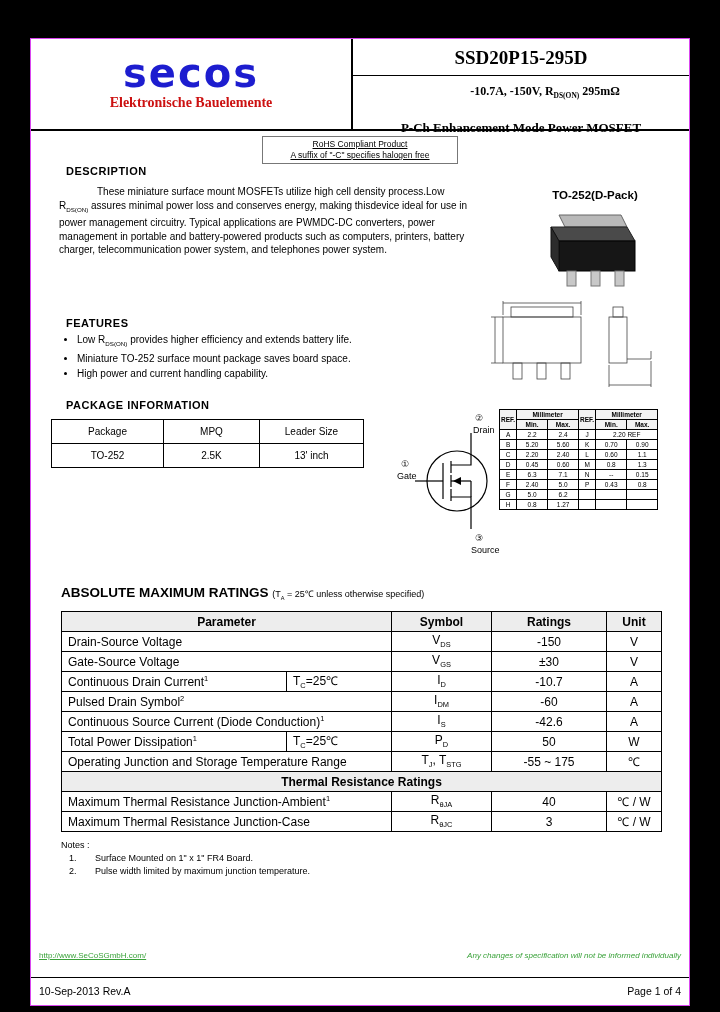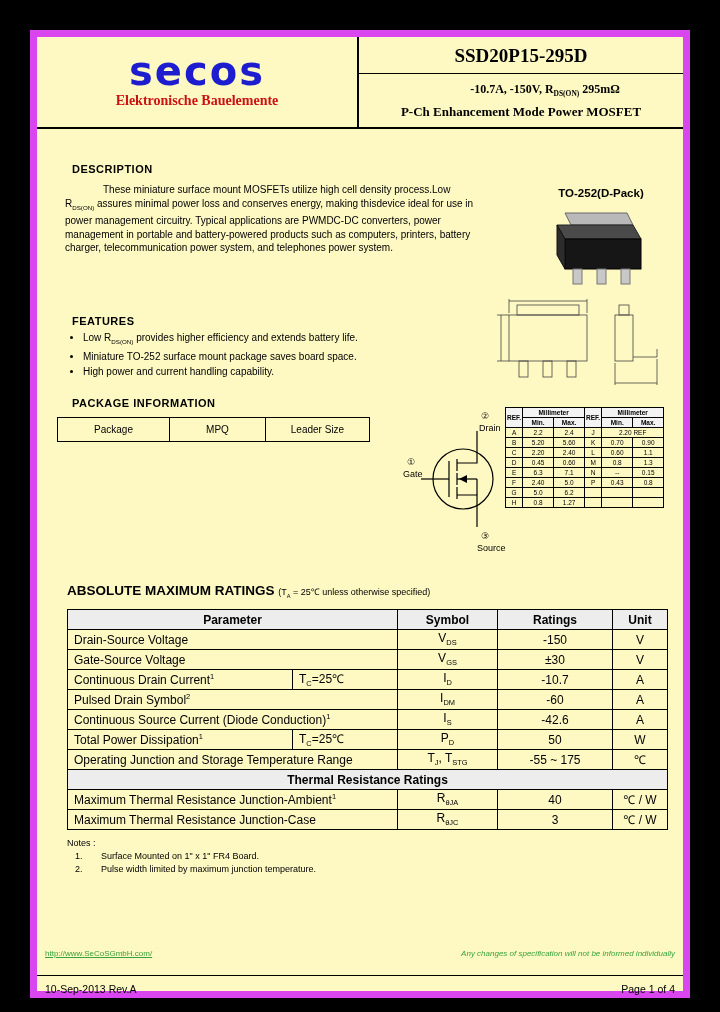--- a/index.html
+++ b/index.html
@@ -1,29 +1,29 @@
 <!DOCTYPE html>
 <html style="--logo-blue: #1d1dcf; --brand-red: #cc1111; --footer-green: #3aa23a; --table-header-bg: #ededed;"><head>
 <meta charset="utf-8">
 <style>
   *{margin:0;padding:0;box-sizing:border-box}
   html,body{background:#000;}
   body{font-family:"Liberation Sans",sans-serif;color:#000;}
   .page{position:relative;width:720px;height:1012px;background:#000;overflow:hidden;}
-  .sheet{position:absolute;left:30px;top:30px;width:660px;height:968px;background:#fef9c3;border:7px solid #d946ef;}
+  .sheet{position:absolute;left:30px;top:38px;width:660px;height:968px;background:#ffffff;border:1px solid #d946ef;}
 
   
   .hdr{position:absolute;left:0;top:0;width:100%;height:92px;border-bottom:2px solid #000;}
   .hdr-left{position:absolute;left:0;top:0;width:320px;height:100%;text-align:center;}
   .logo{margin-top:14px;font-family:"DejaVu Sans",sans-serif;font-weight:bold;font-size:40px;line-height:40px;letter-spacing:2px;color:var(--logo-blue,#1d1dcf);}
   .logo-sub{font-family:"Liberation Serif",serif;font-weight:bold;font-size:14px;color:var(--brand-red,#cc1111);margin-top:2px;}
   .hdr-right{position:absolute;left:320px;top:0;right:0;height:100%;border-left:2px solid #000;text-align:center;font-family:"Liberation Serif",serif;}
   .part-no{font-size:19px;font-weight:bold;padding:8px 0 6px 0;border-bottom:1.5px solid #000;}
   .part-sub{font-size:12px;font-weight:bold;margin-top:8px;padding-left:48px;}
-  .part-line3{font-size:13px;font-weight:bold;margin-top:6px;}
+  .part-line3{font-size:13px;font-weight:bold;margin-top:20px;}
   sub{font-size:0.62em;} sup{font-size:0.62em;}
 
   
   .rohs{position:absolute;left:50%;transform:translateX(-50%);top:97px;width:196px;border:1px solid #777;
         text-align:center;font-size:8.5px;padding:2px 2px;}
   .rohs div{text-decoration:underline;line-height:11px;}
 
   
   .sec-title{position:absolute;font-size:11px;font-weight:bold;letter-spacing:0.5px;padding-left:27px;}
 
@@ -91,20 +91,24 @@
         <div class="logo">secos</div>
         <div class="logo-sub">Elektronische Bauelemente</div>
       </div>
       <div class="hdr-right">
         <div class="part-no">SSD20P15-295D</div>
         <div class="part-sub"><span>-10.7A, -150V, R</span><sub>DS(ON)</sub><span> 295mΩ</span></div>
         <div class="part-line3">P-Ch Enhancement Mode Power MOSFET</div>
       </div>
     </div>
 
+    <div class="rohs">
+      <div>RoHS Compliant Product</div>
+      <div>A suffix of "-C" specifies halogen free</div>
+    </div>
 
     <div class="sec-title" style="left:8px;top:126px;">DESCRIPTION</div>
     <div class="desc-p"><span class="indent"></span><span>These miniature surface mount MOSFETs utilize high cell density process.Low R</span><sub>DS(ON)</sub><span> assures minimal power loss and conserves energy, making thisdevice ideal for use in power management circuitry. Typical applications are PWMDC-DC converters, power management in portable and battery-powered products such as computers, printers, battery charger, telecommunication power system, and telephones power system.</span></div>
 
     <div class="pkg-label">TO-252(D-Pack)</div>
     <svg class="pkg3d" width="130" height="92" viewBox="0 0 130 92">
       <polygon points="34,8 96,8 102,20 40,20" fill="#b9b9b9" stroke="#666" stroke-width="1"></polygon>
       <polygon points="26,20 102,20 110,34 34,34" fill="#4a4a4a" stroke="#222" stroke-width="1"></polygon>
       <rect x="34" y="34" width="76" height="30" fill="#161616" stroke="#000"></rect>
       <polygon points="26,20 34,34 34,64 26,50" fill="#2c2c2c" stroke="#111"></polygon>
@@ -141,20 +145,25 @@
     </ul>
 
     <div class="sec-title" style="left:8px;top:360px;">PACKAGE INFORMATION</div>
     <table class="pkg-table">
       <tbody>
           <tr>
         <th class="c1">Package</th>
         <th class="c2">MPQ</th>
         <th class="c3">Leader Size</th>
       </tr>
+      <tr>
+        <td>TO-252</td>
+        <td>2.5K</td>
+        <td>13' inch</td>
+      </tr>
     </tbody>
       </table>
 
     <svg class="mos" width="140" height="160" viewBox="0 0 140 160">
       <circle cx="70" cy="82" r="30"></circle>
       <line x1="28" y1="82" x2="56" y2="82"></line>
       <line x1="56" y1="64" x2="56" y2="100"></line>
       <line x1="64" y1="62" x2="64" y2="74"></line>
       <line x1="64" y1="76" x2="64" y2="88"></line>
       <line x1="64" y1="90" x2="64" y2="102"></line>

